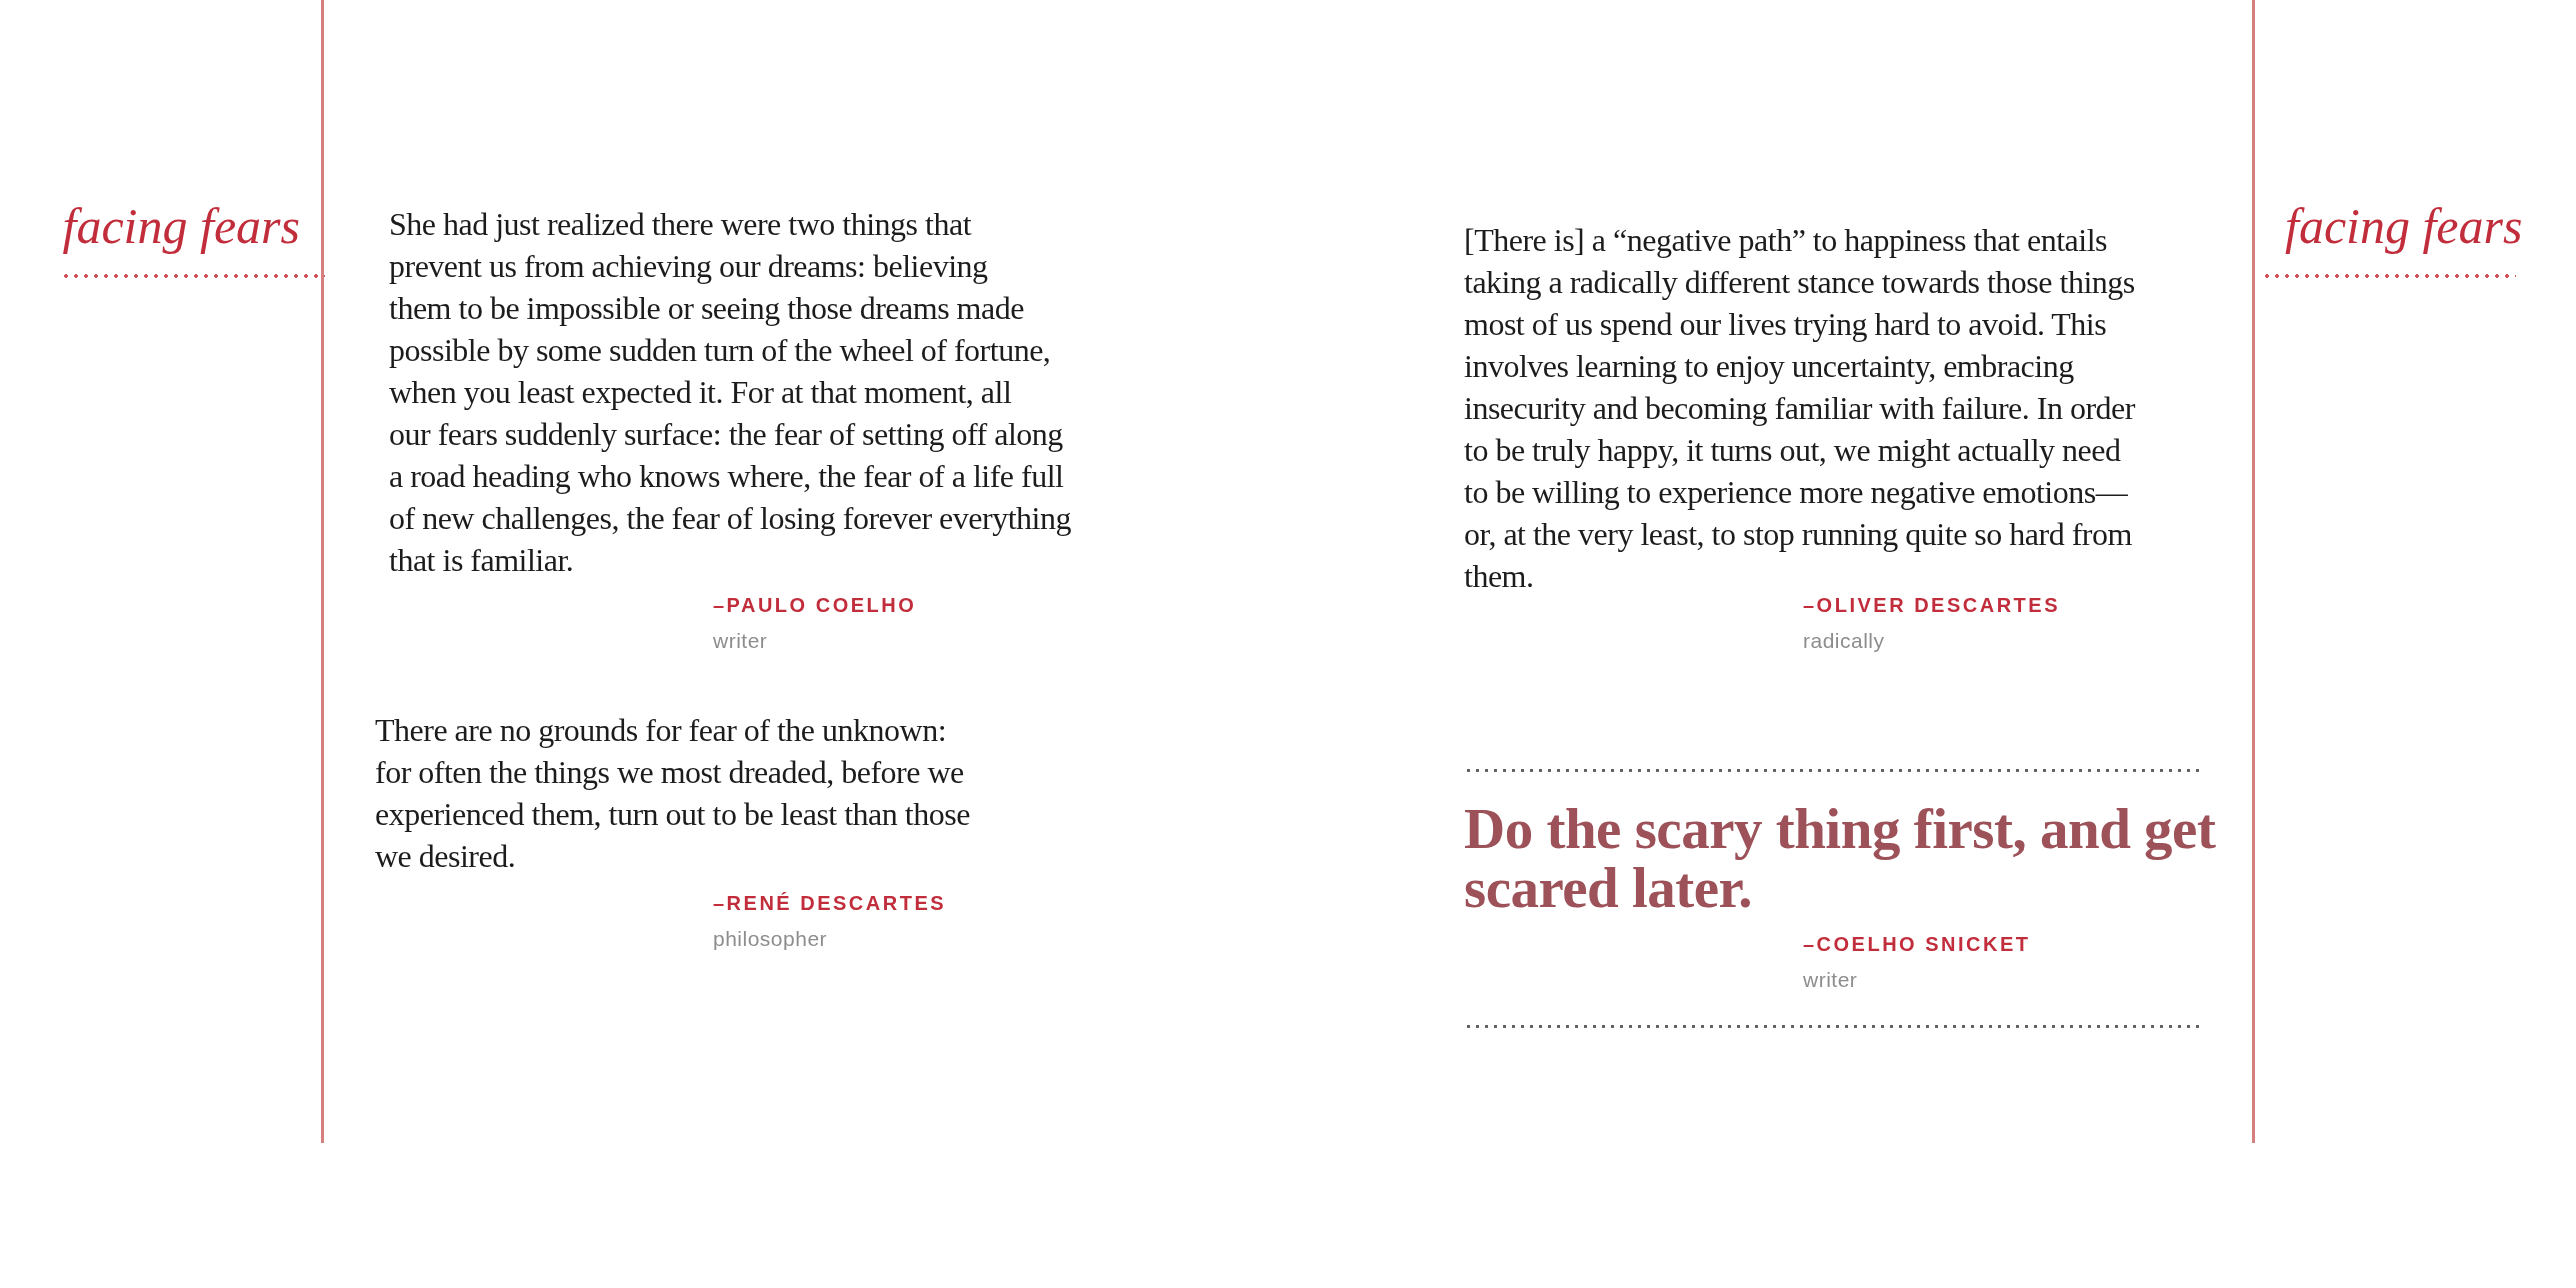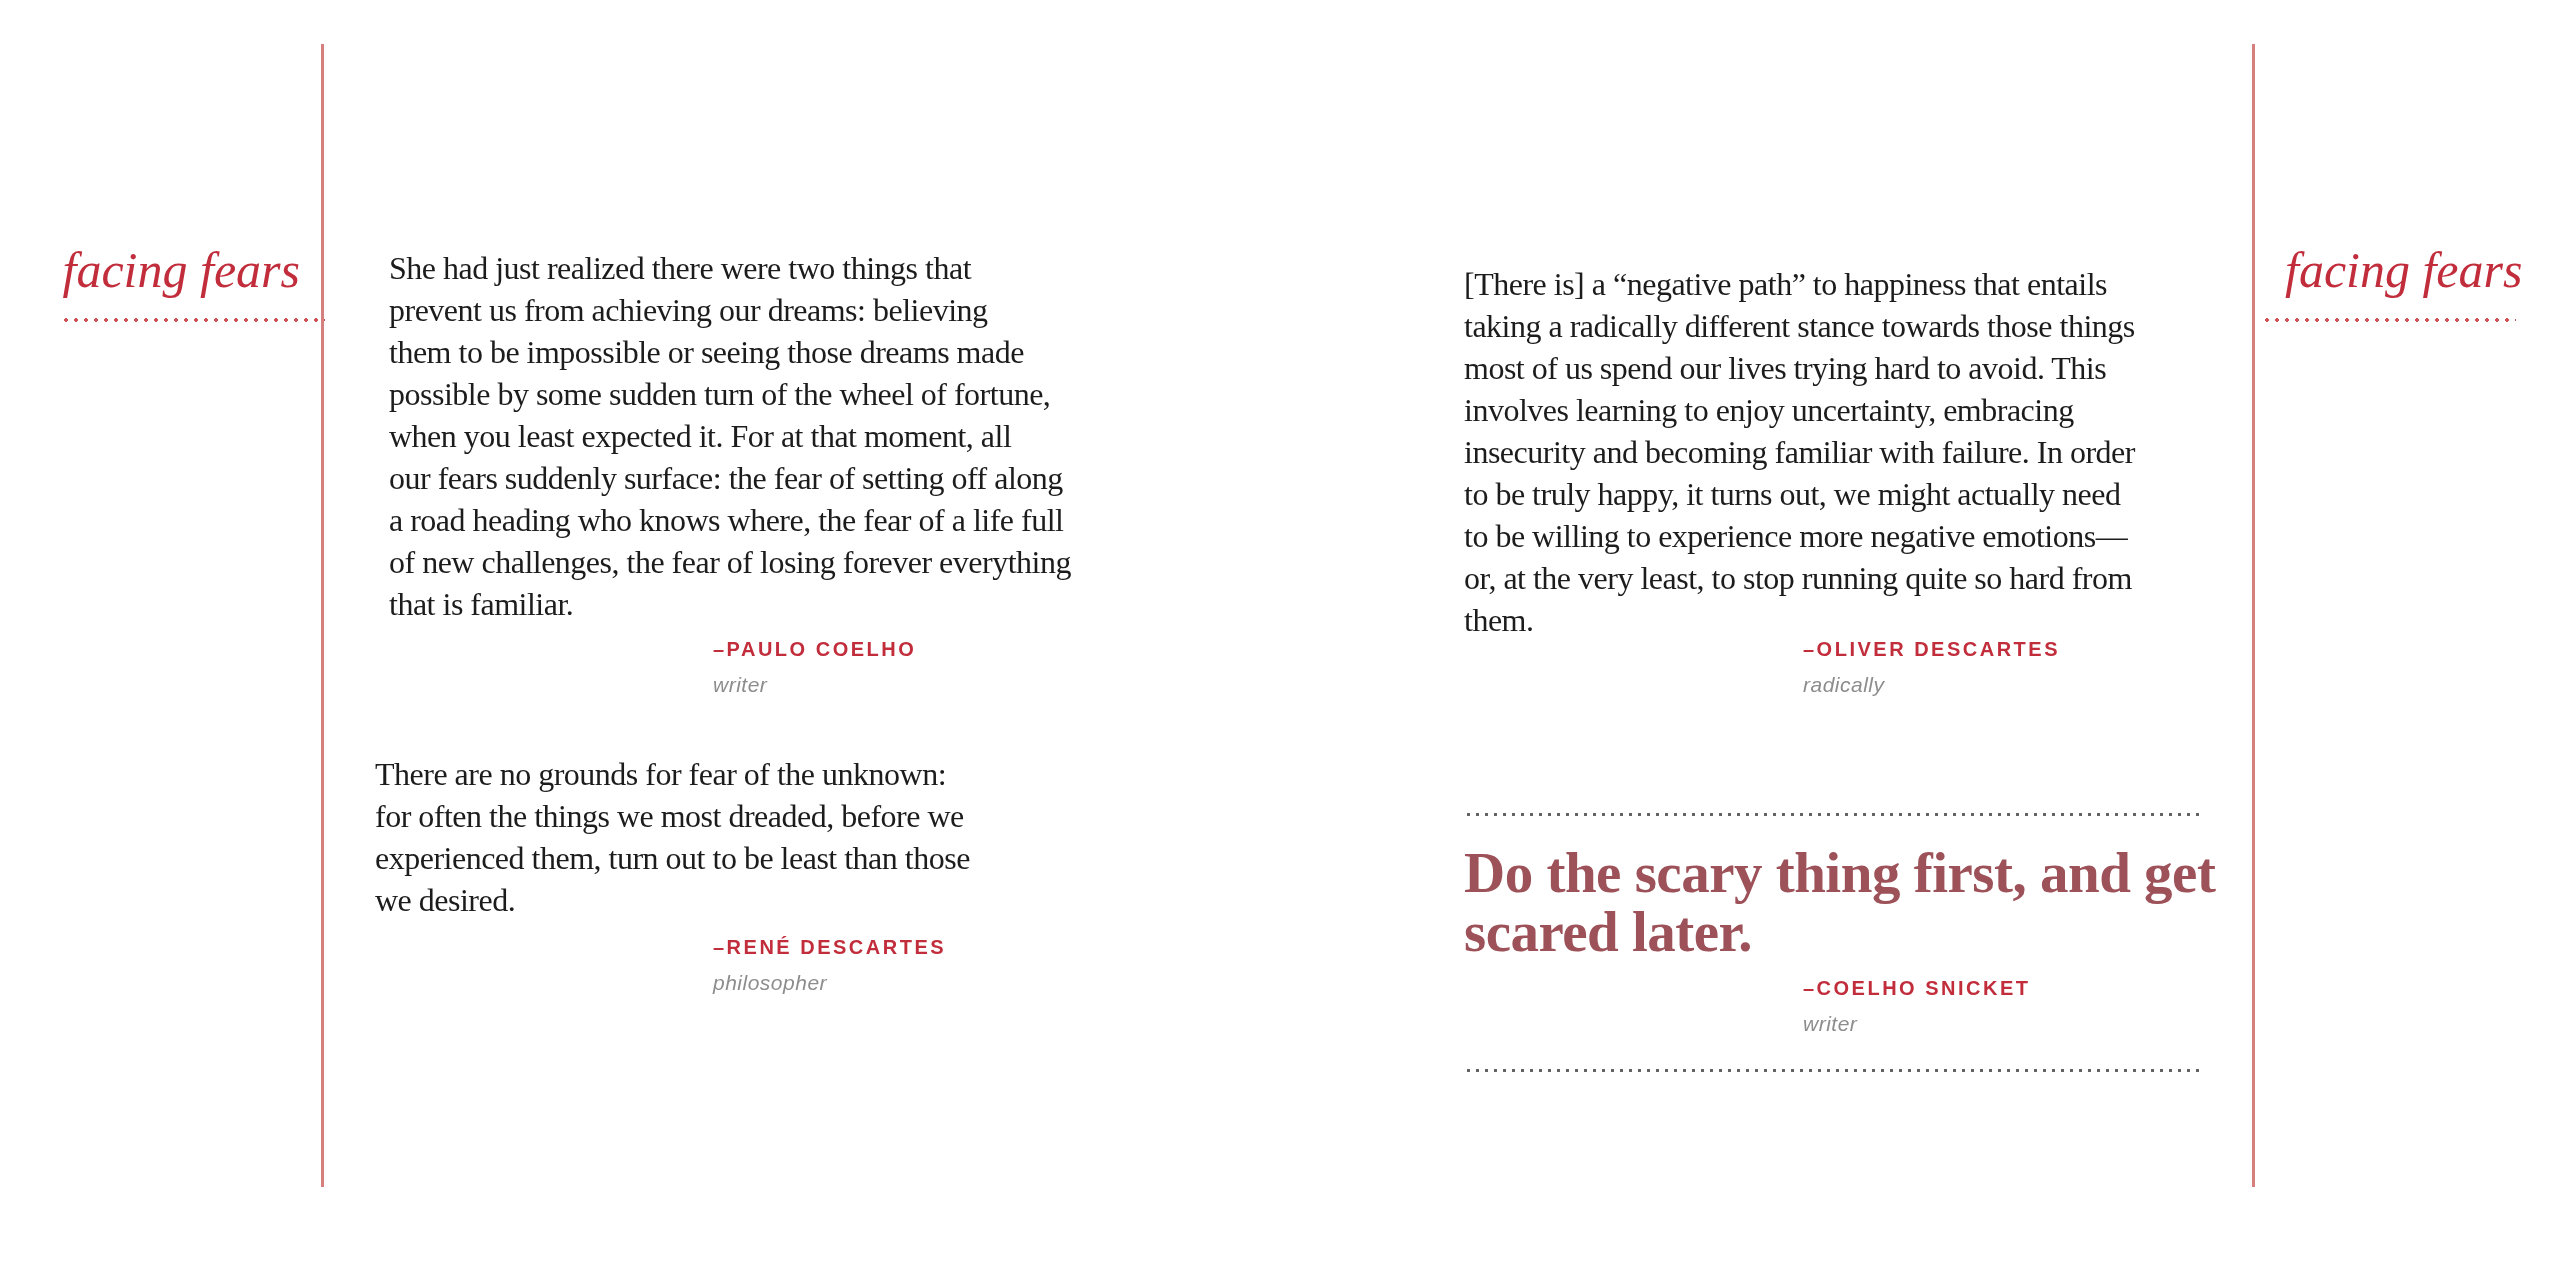--- a/index.html
+++ b/index.html
@@ -2,21 +2,20 @@
 <html style="--accent_red: #c22d3c; --dot_red: #cf5258; --rule_red: #d5807e; --folio_dot_red: #d0696d; --feature_red: #9d5158; --body_black: #1c1c1c; --role_gray: #8d8d8d; --dot_gray: #5f5f5f; --folio_gray: #7d8285;"><head>
 <meta charset="utf-8">
 <style>
   html,body{margin:0;padding:0;background:#ffffff;}
   .spread{
     position:relative;
     width:2576px;height:1143px;
     background:#ffffff;
     overflow:hidden;
     font-family:"Liberation Serif", serif;
-    margin-top:44px;
   }
   .vline{
     position:absolute;top:0;width:3px;height:1168px;
     background:var(--rule_red,#d5807e);
   }
   .running-head{
     position:absolute;top:198px;
     font-family:"Liberation Serif", serif;
     font-style:italic;
     font-size:50px;line-height:1.15;
@@ -33,21 +32,21 @@
     font-size:32px;line-height:42px;letter-spacing:-0.5px;
     color:var(--body_black,#1c1c1c);
     white-space:pre;
   }
   .attribution{position:absolute;font-family:"Liberation Sans", sans-serif;}
   .attribution .author{
     font-weight:bold;font-size:20px;letter-spacing:2.5px;
     color:var(--accent_red,#c22d3c);white-space:pre;
   }
   .attribution .role{
-    margin-top:12px;font-style:italic;font-size:21px;letter-spacing:0.5px;
+    margin-top:12px;font-size:21px;letter-spacing:0.5px;
     color:var(--role_gray,#8d8d8d);white-space:pre;
   }
   .gray-dots{
     position:absolute;height:5px;width:738px;
     background-image:radial-gradient(circle, var(--dot_gray,#5f5f5f) 1.4px, rgba(0,0,0,0) 1.6px);
     background-size:9px 5px;background-repeat:repeat-x;background-position:left center;
   }
   .feature-quote{
     position:absolute;
     font-size:57px;line-height:59px;letter-spacing:-0.5px;

